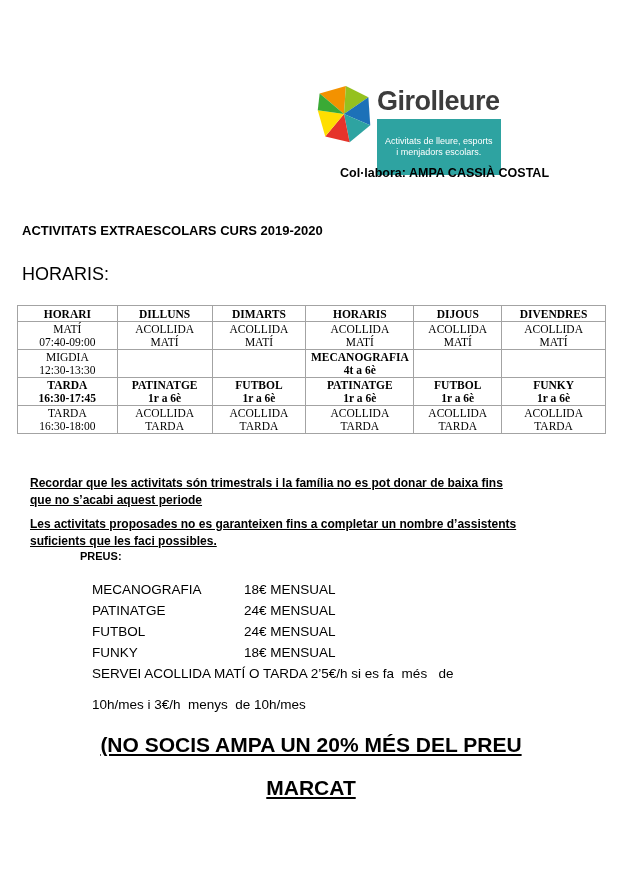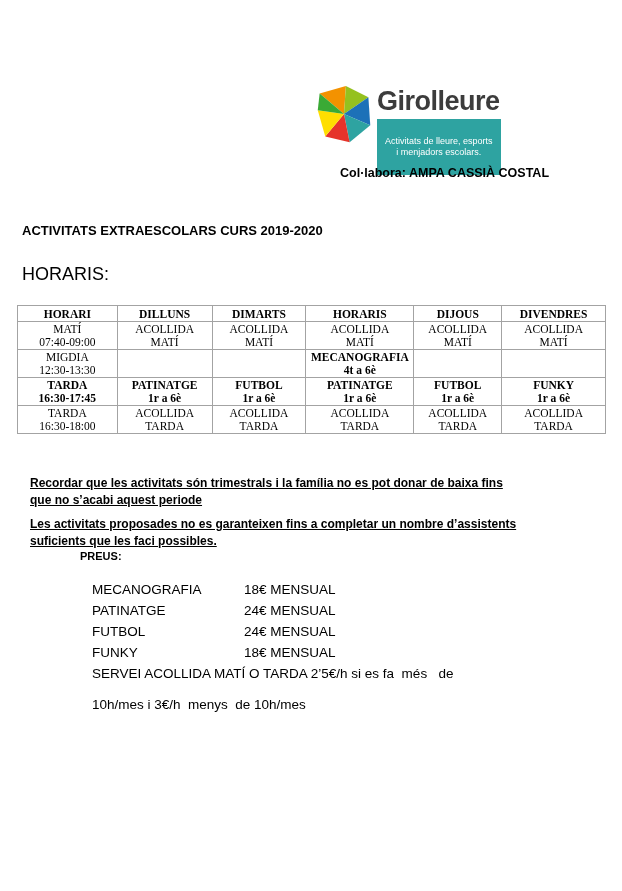--- a/index.html
+++ b/index.html
@@ -173,14 +173,18 @@
   <div class="price-list">
 
   <div class="price-row"><span class="price-name">MECANOGRAFIA</span><span>18€ MENSUAL</span></div>
       <div class="price-row"><span class="price-name">PATINATGE</span><span>24€ MENSUAL</span></div>
       <div class="price-row"><span class="price-name">FUTBOL</span><span>24€ MENSUAL</span></div>
       <div class="price-row"><span class="price-name">FUNKY</span><span>18€ MENSUAL</span></div>
       <div class="acollida1">SERVEI ACOLLIDA MATÍ O TARDA 2’5€/h si es fa  més   de</div>
       <div class="acollida2">10h/mes i 3€/h  menys  de 10h/mes</div>
     </div>
 
+  <div class="footer">
+    <div class="footer-line">(NO SOCIS AMPA UN 20% MÉS DEL PREU</div>
+    <div class="footer-line">MARCAT</div>
+  </div>
 
 </div>
 
 </body></html>

